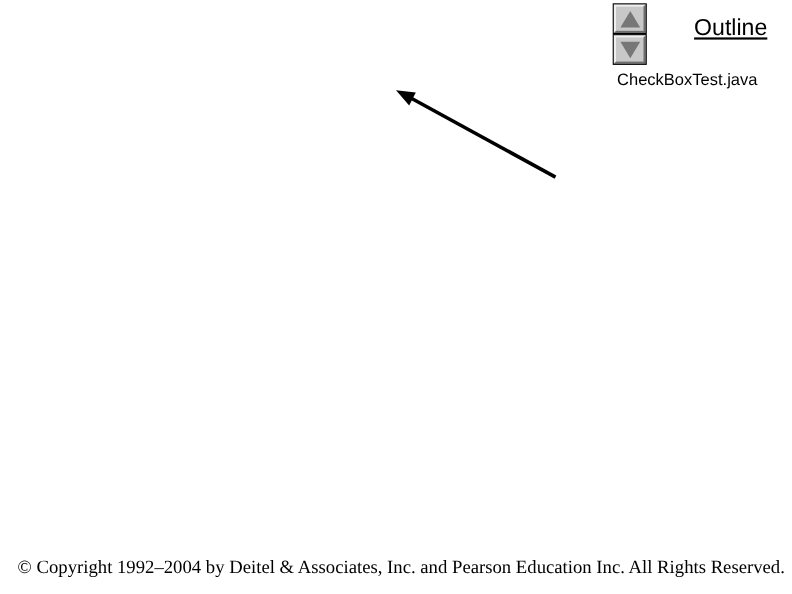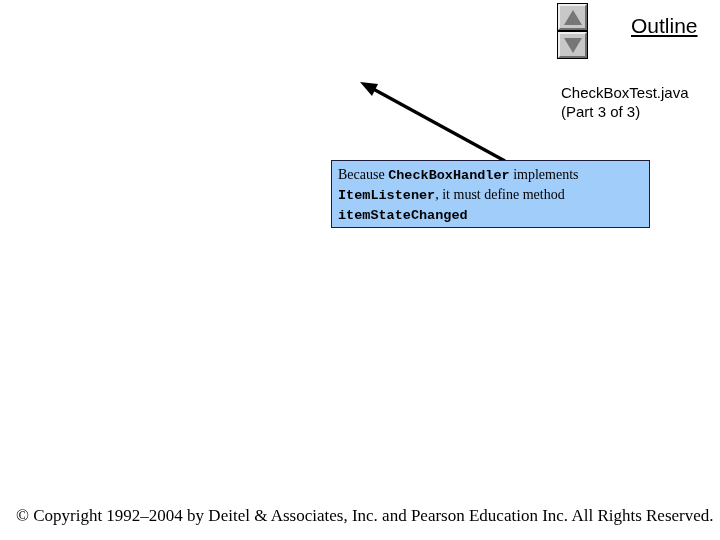--- a/index.html
+++ b/index.html
@@ -62,21 +62,20 @@
     margin-left: 36px;
   }
   #subtitle {
     position: absolute;
     left: 561px;
     top: 63px;
     font-size: 15px;
     line-height: 19px;
     color: #000000;
     white-space: nowrap;
-    margin-top: 20px;
   }
 
   
   #arrow-svg {
     position: absolute;
     left: 0; top: 0;
     width: 720px;
     height: 540px;
     pointer-events: none;
   }
@@ -126,35 +125,23 @@
   <div class="nav-btn" id="btn-up">
     <span class="tri tri-up"></span>
   </div>
   <div class="nav-btn" id="btn-down">
     <span class="tri tri-down"></span>
   </div>
 
   <div id="outline-title">Outline</div>
   <div id="subtitle">
     <div>CheckBoxTest.java</div>
-    <div>(Part 3 of 3)</div>
   </div>
 
   <svg id="arrow-svg" viewBox="0 0 720 540">
     <line x1="505" y1="161" x2="366" y2="85" stroke="#000000" stroke-width="3.2"></line>
     <polygon points="360,82 378,84 372,96" fill="#000000"></polygon>
   </svg>
 
-  <div id="callout">
-    <div class="callout-line">
-      <span>Because </span><span class="code">CheckBoxHandler</span><span> implements</span>
-    </div>
-    <div class="callout-line">
-      <span class="code">ItemListener</span><span>, it must define method</span>
-    </div>
-    <div class="callout-line">
-      <span class="code">itemStateChanged</span>
-    </div>
-  </div>
 
   <div id="footer">© Copyright 1992–2004 by Deitel &amp; Associates, Inc. and Pearson Education Inc. All Rights Reserved.</div>
 
 </div>
 
 </body></html>

